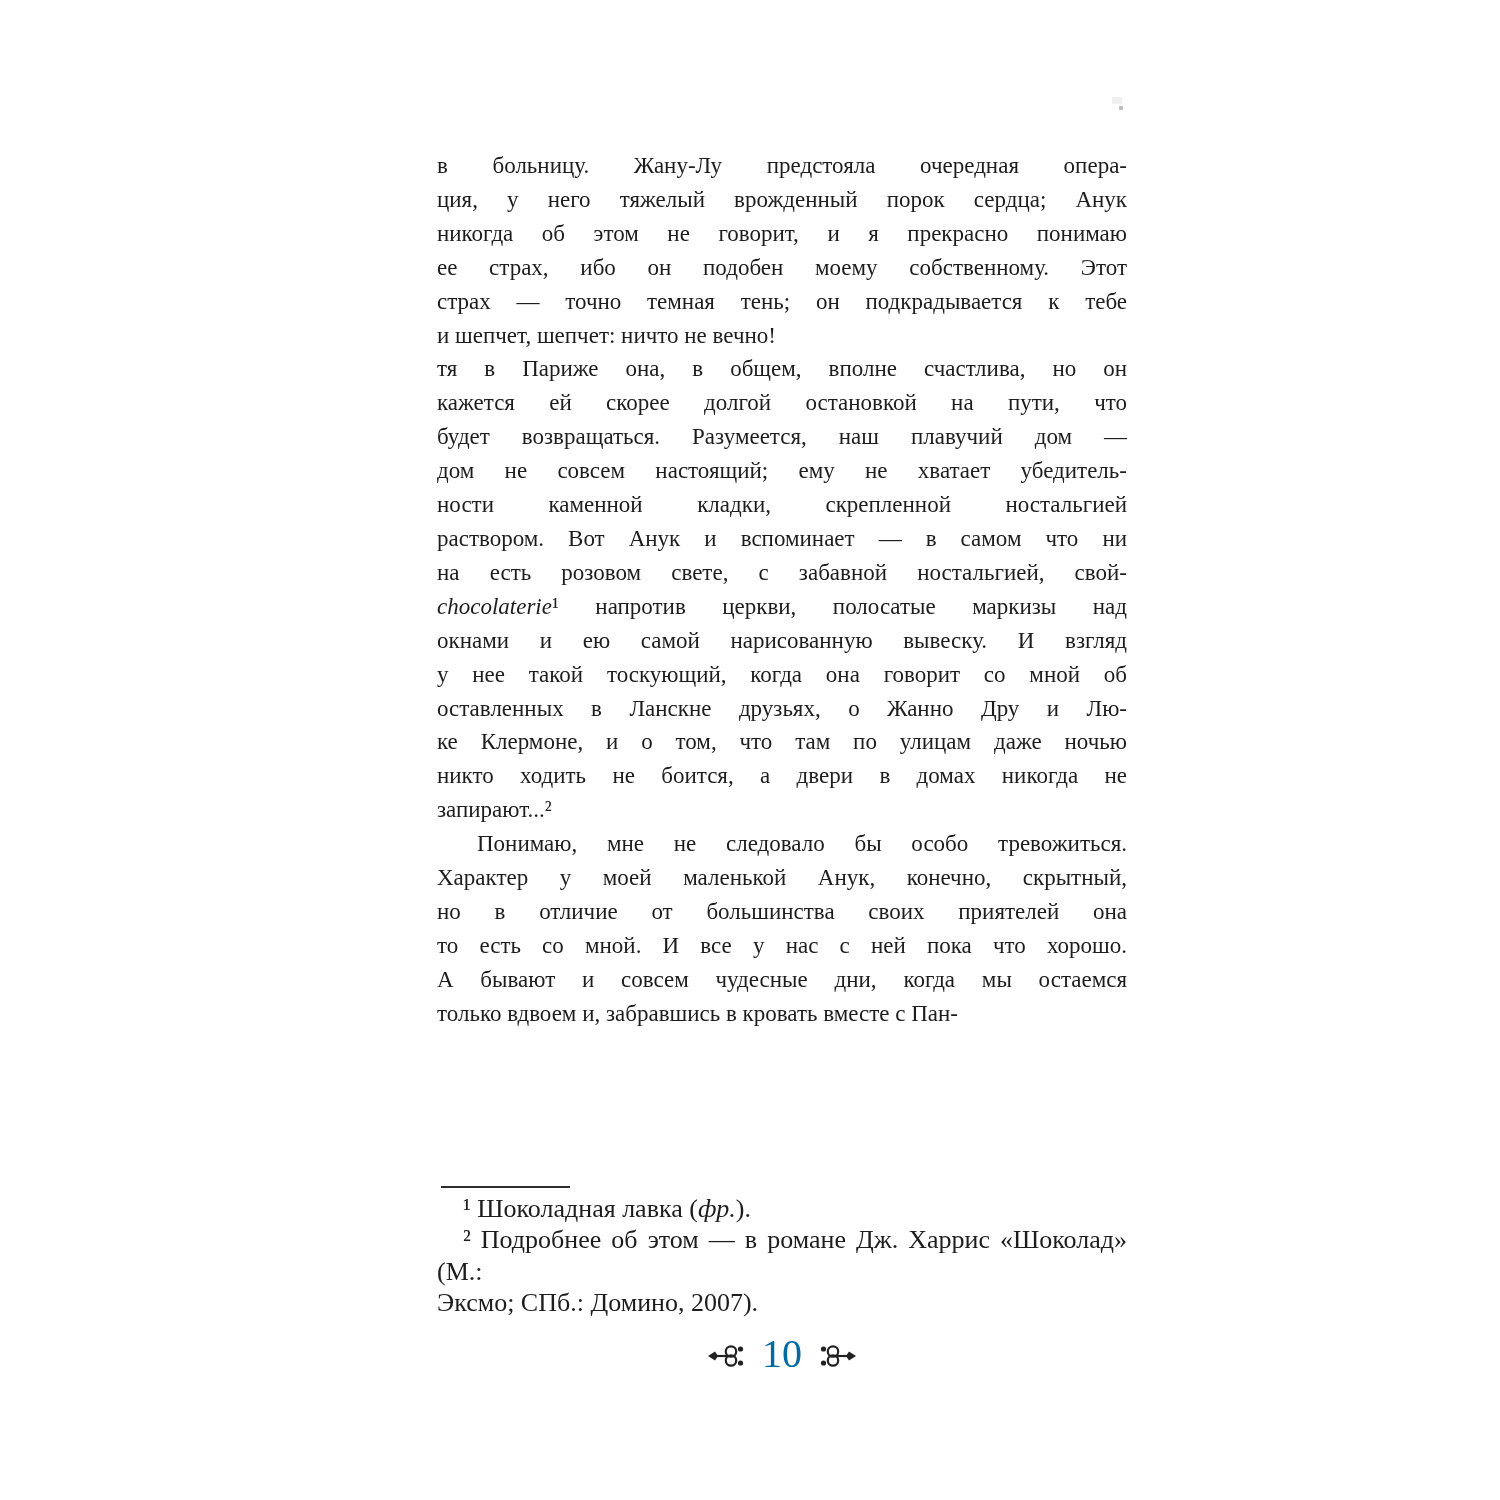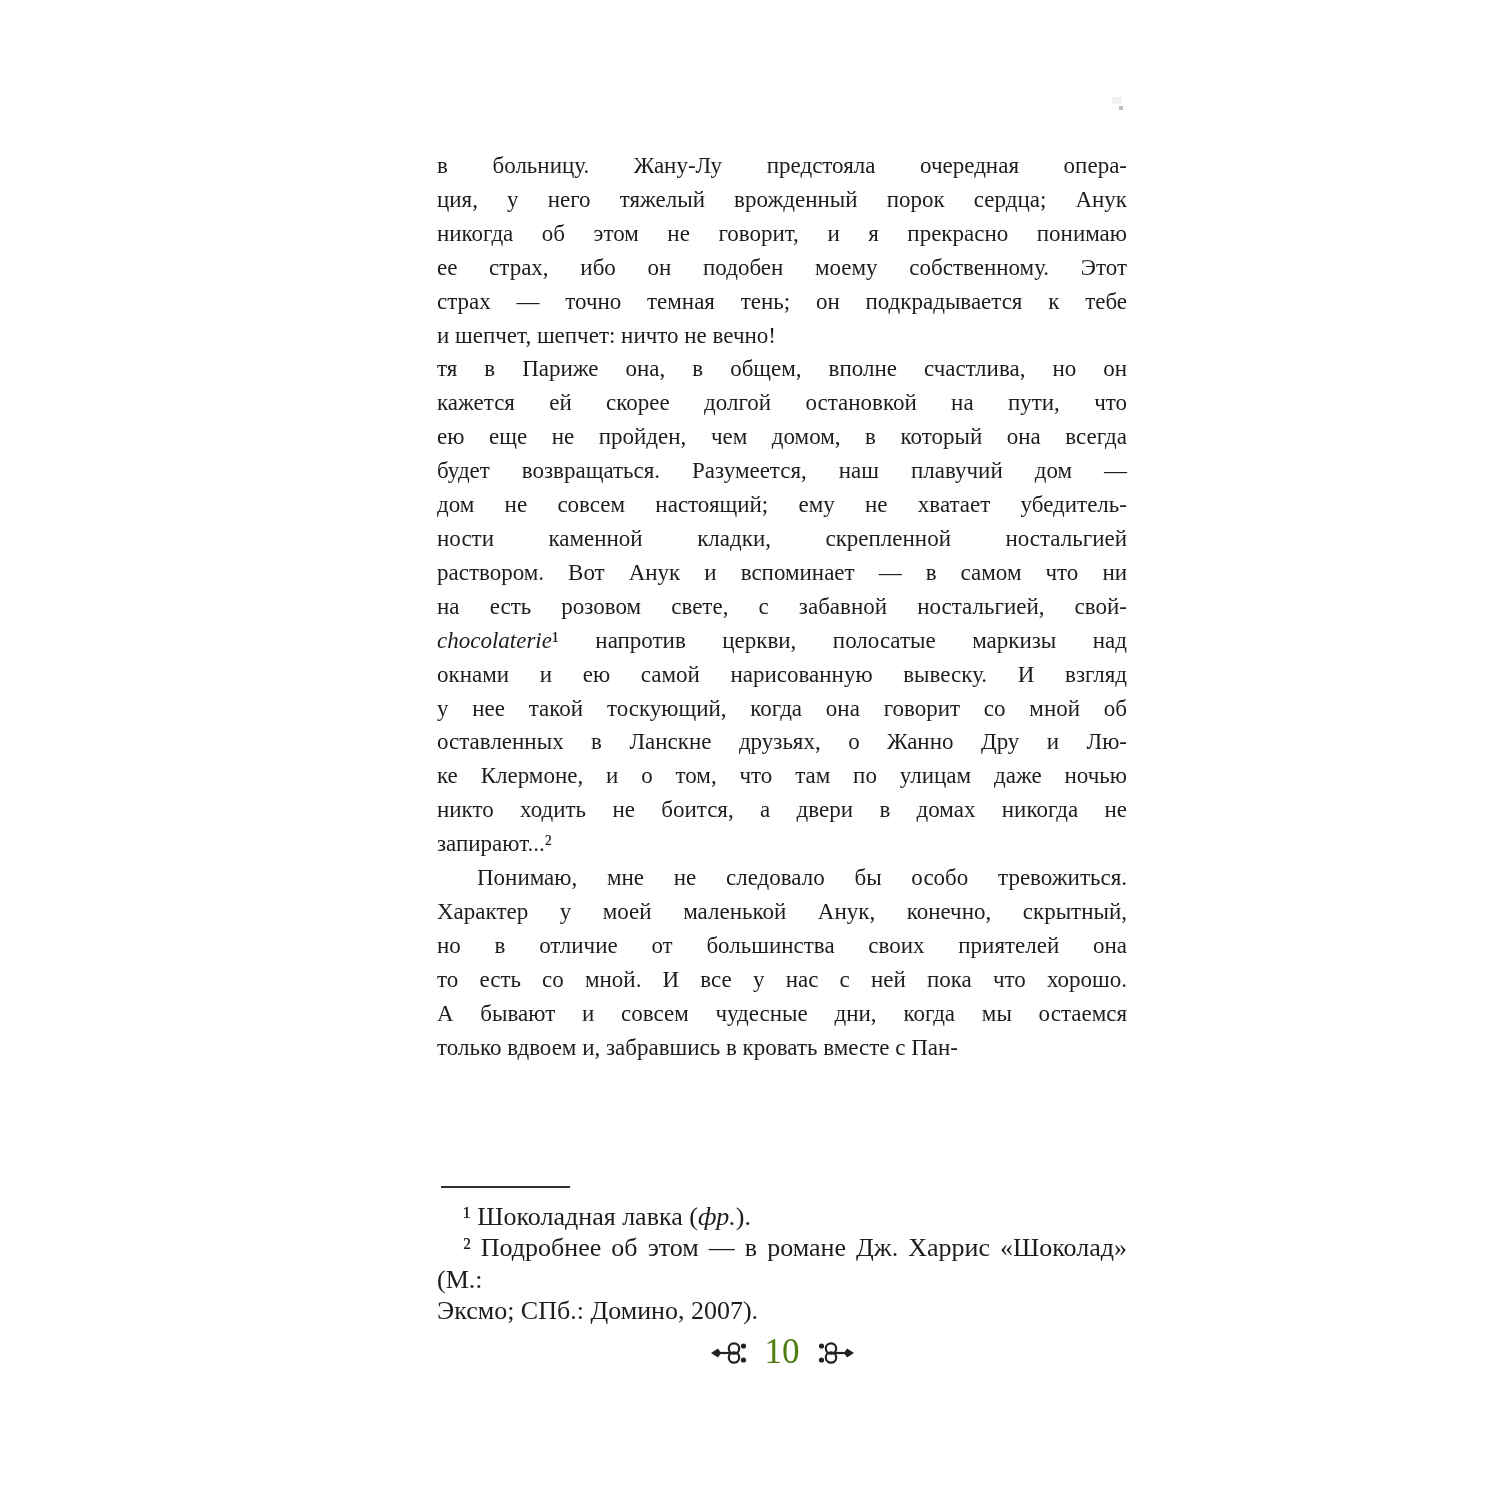--- a/index.html
+++ b/index.html
@@ -45,36 +45,35 @@
     border-top: 2px solid #2e2e2e;
   }
   .footnotes {
     position: absolute;
     left: 437px;
     top: 1193px;
     width: 690px;
     font-size: 26px;
     line-height: 31.4px;
     color: #1d1d1d;
-    margin-top: 8px;
   }
   .footnotes .line.indent { text-indent: 26px; }
   .page-footer {
     position: absolute;
     left: 437px;
     top: 1334px;
     width: 690px;
     display: flex;
     justify-content: center;
     align-items: center;
     gap: 17px;
   }
   .page-number {
-    font-size: 35px;
-    color: #4d7c0f;
+    font-size: 40px;
+    color: #0369a1;
     line-height: 1;
     padding-bottom: 3px;
   }
   .fleuron { display: block; }
   .scan-artifact {
     position: absolute;
     left: 1119px;
     top: 106px;
     width: 4px;
     height: 4px;
@@ -100,21 +99,20 @@
         <div class="line">в больницу. Жану-Лу предстояла очередная опера-</div>
         <div class="line">ция, у него тяжелый врожденный порок сердца; Анук</div>
         <div class="line">никогда об этом не говорит, и я прекрасно понимаю</div>
         <div class="line">ее страх, ибо он подобен моему собственному. Этот</div>
         <div class="line">страх — точно темная тень; он подкрадывается к тебе</div>
         <div class="line last">и шепчет, шепчет: ничто не вечно!</div>
       </div>
       <div class="para">
         <div class="line">тя в Париже она, в общем, вполне счастлива, но он</div>
         <div class="line">кажется ей скорее долгой остановкой на пути, что</div>
-        <div class="line">ею еще не пройден, чем домом, в который она всегда</div>
         <div class="line">будет возвращаться. Разумеется, наш плавучий дом —</div>
         <div class="line">дом не совсем настоящий; ему не хватает убедитель-</div>
         <div class="line">ности каменной кладки, скрепленной ностальгией</div>
         <div class="line">раствором. Вот Анук и вспоминает — в самом что ни</div>
         <div class="line">на есть розовом свете, с забавной ностальгией, свой-</div>
         <div class="line"><i>chocolaterie</i>¹ напротив церкви, полосатые маркизы над</div>
         <div class="line">окнами и ею самой нарисованную вывеску. И взгляд</div>
         <div class="line">у нее такой тоскующий, когда она говорит со мной об</div>
         <div class="line">оставленных в Ланскне друзьях, о Жанно Дру и Лю-</div>
         <div class="line">ке Клермоне, и о том, что там по улицам даже ночью</div>

